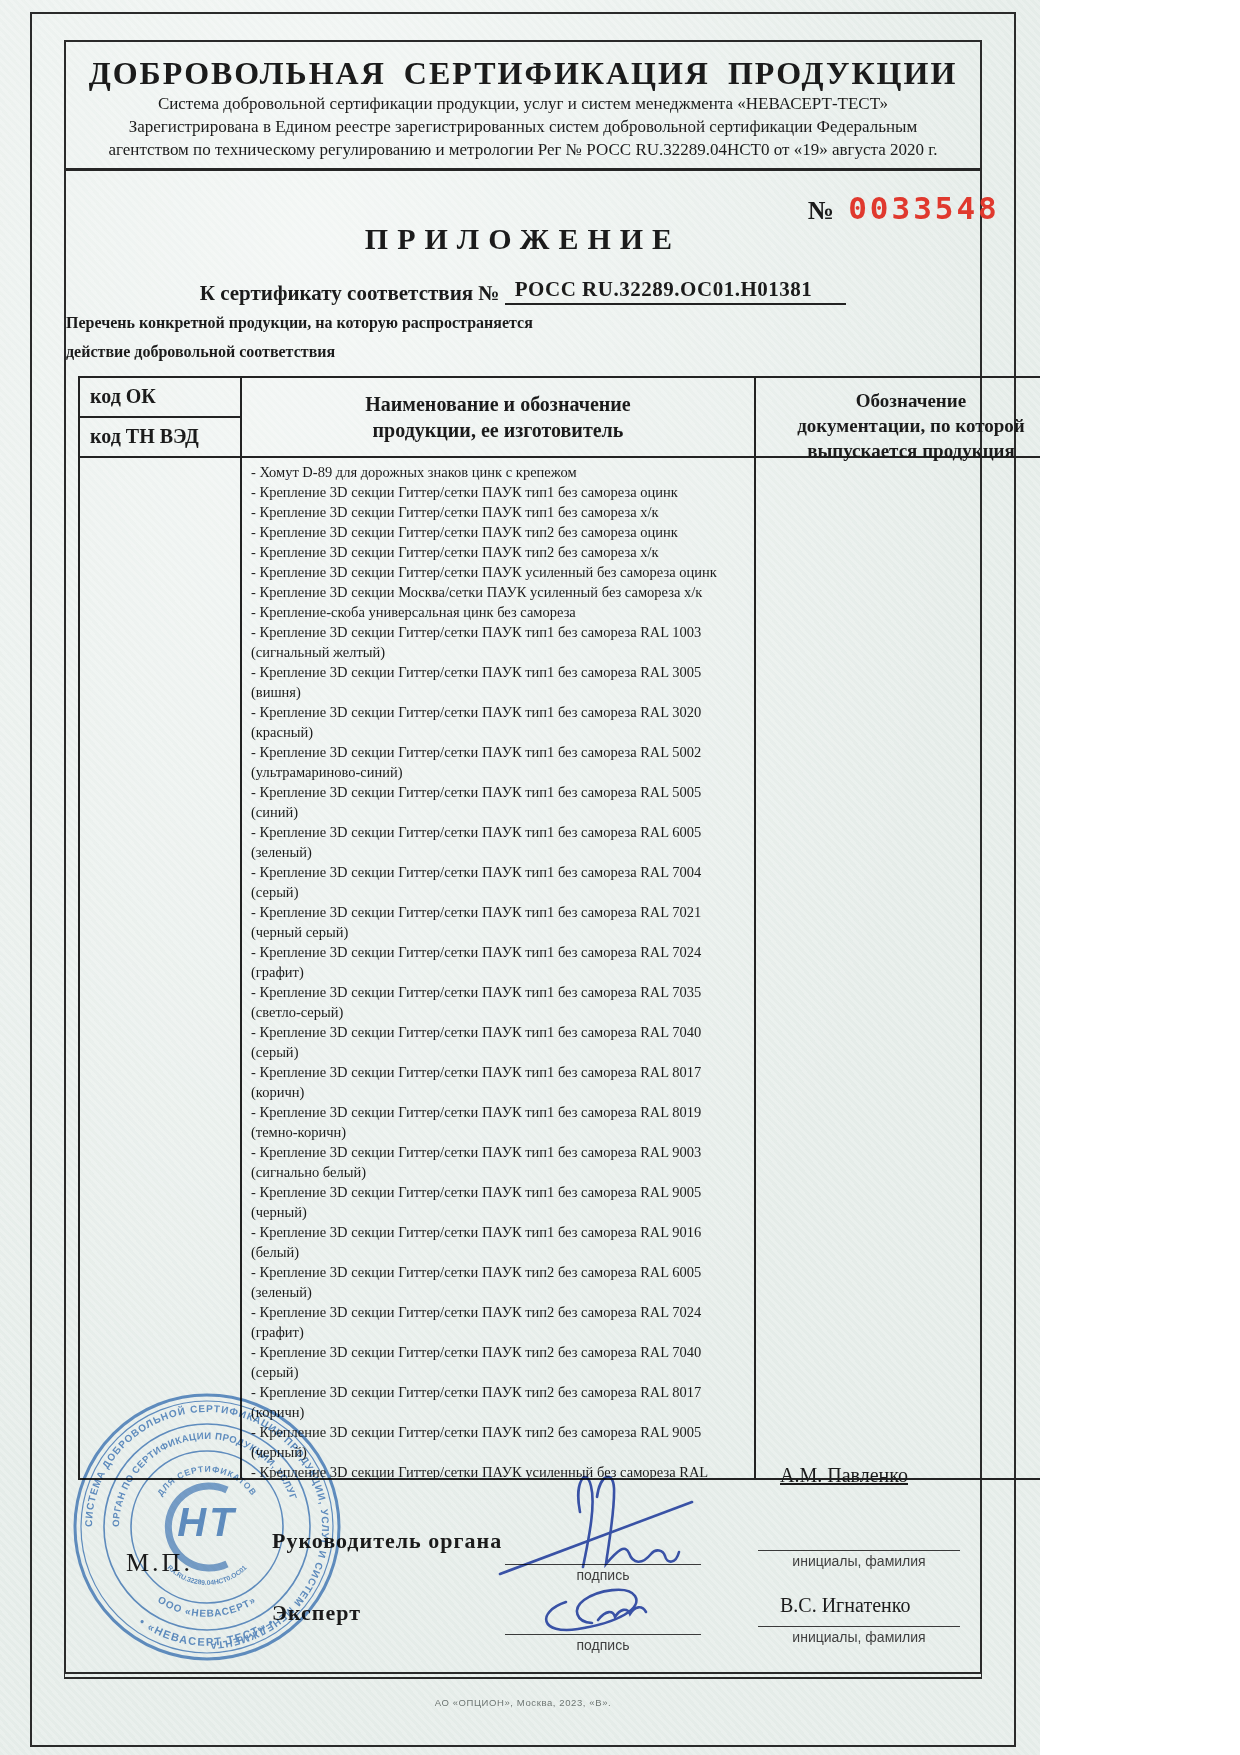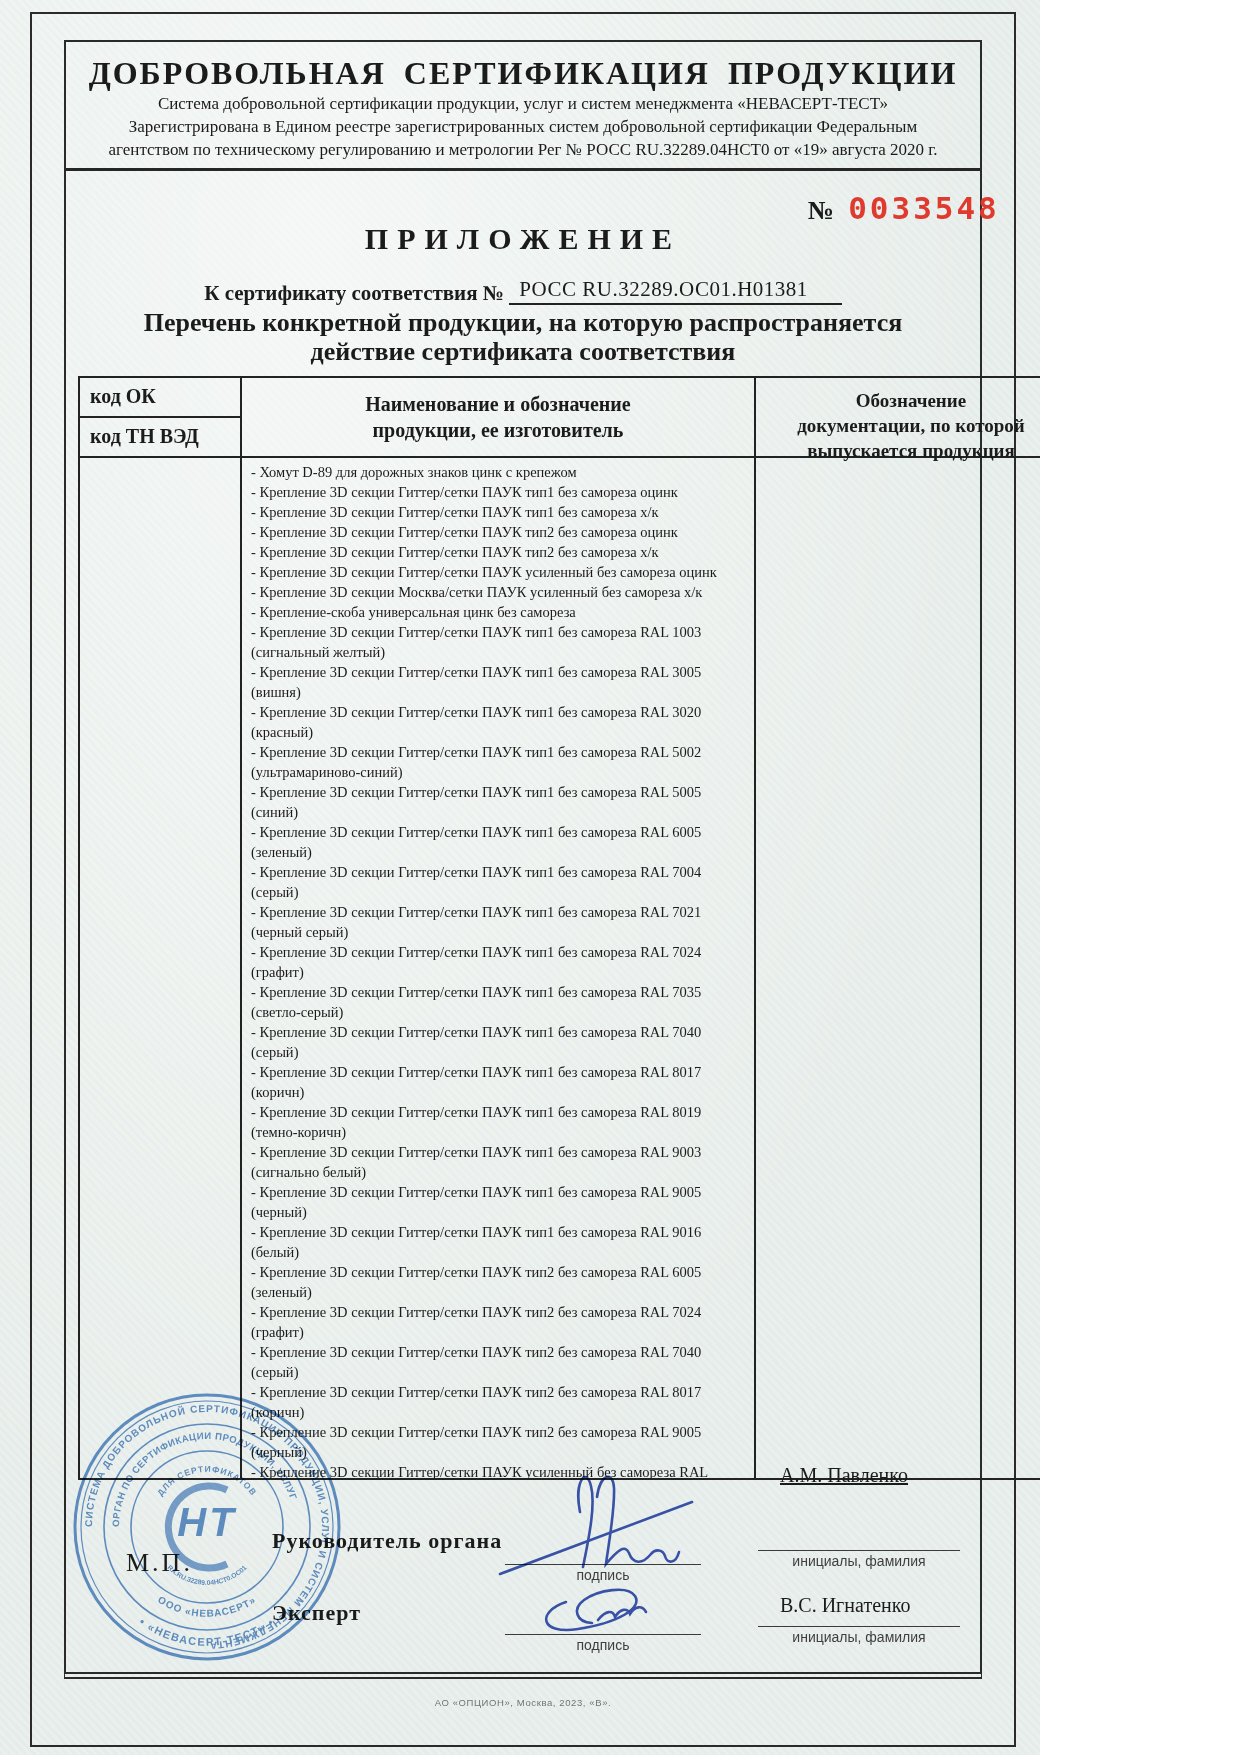--- a/index.html
+++ b/index.html
@@ -17,22 +17,22 @@
   .header-block{position:absolute;left:66px;right:60px;top:42px;text-align:center;border-bottom:3px solid #262626;padding:12px 6px 7px 6px;}
   .sys-title{font-size:32px;font-weight:bold;letter-spacing:2px;word-spacing:8px;line-height:38px;}
   .hline{font-size:17px;line-height:23px;}
 
   .number-block{position:absolute;left:808px;top:190px;display:flex;align-items:baseline;gap:14px;}
   .num-prefix{font-size:26px;font-weight:bold;}
   .num-value{font-family:"DejaVu Sans Mono",monospace;font-size:31px;font-weight:bold;color:#e0392e;letter-spacing:3px;}
 
   .appendix-title{position:absolute;left:66px;right:60px;top:222px;text-align:center;font-size:30px;font-weight:bold;letter-spacing:9px;}
   .cert-line{position:absolute;left:66px;right:60px;top:281px;text-align:center;font-size:21px;font-weight:bold;}
-  .cert-num{font-weight:normal;font-size:21px;border-bottom:2px solid #222;padding:0 34px 2px 10px;position:relative;top:-4px;letter-spacing:.5px;}
-  .scope{position:absolute;left:66px;right:60px;top:308px;text-align:center;font-size:26px;font-weight:bold;line-height:29px;}
+  .cert-num{font-weight:bold;font-size:21px;border-bottom:2px solid #222;padding:0 34px 2px 10px;position:relative;top:-4px;letter-spacing:.5px;}
+  .scope{position:absolute;left:66px;right:60px;top:308px;font-size:16px;font-weight:bold;line-height:29px;}
 
   .cert-table{position:absolute;left:78px;top:376px;width:986px;display:grid;
     grid-template-columns:162px 514px 310px;grid-template-rows:40px 40px 1020px;
     border:2px solid #222;}
   .cell{box-sizing:border-box;}
   .h-col1a{grid-row:1;grid-column:1;border-right:2px solid #222;border-bottom:2px solid #222;font-size:20px;font-weight:bold;padding-left:10px;line-height:37px;}
   .h-col1b{grid-row:2;grid-column:1;border-right:2px solid #222;border-bottom:2px solid #222;font-size:20px;font-weight:bold;padding-left:10px;line-height:37px;}
   .h-col2{grid-row:1/3;grid-column:2;border-right:2px solid #222;border-bottom:2px solid #222;display:flex;align-items:center;justify-content:center;text-align:center;font-size:20px;font-weight:bold;line-height:26px;white-space:pre-line;}
   .h-col3{grid-row:1/3;grid-column:3;border-bottom:2px solid #222;display:flex;align-items:center;justify-content:center;text-align:center;font-size:19px;font-weight:bold;line-height:25px;white-space:pre-line;padding-top:16px;}
   .b-col1{grid-row:3;grid-column:1;border-right:2px solid #222;}
@@ -84,21 +84,21 @@
 
   <div class="appendix-title">ПРИЛОЖЕНИЕ</div>
 
   <div class="cert-line">
     <span>К сертификату соответствия №</span>
     <span class="cert-num">РОСС RU.32289.ОС01.Н01381</span>
   </div>
 
   <div class="scope">
     <div>Перечень конкретной продукции, на которую распространяется</div>
-    <div>действие сертификата соответствия</div>
+    <div>действие добровольной соответствия</div>
   </div>
 
   <div class="cert-table">
     <div class="cell h-col1a">код ОК</div>
     <div class="cell h-col1b">код ТН ВЭД</div>
     <div class="cell h-col2">Наименование и обозначение
 продукции, ее изготовитель</div>
     <div class="cell h-col3">Обозначение
 документации, по которой
 выпускается продукция</div>

